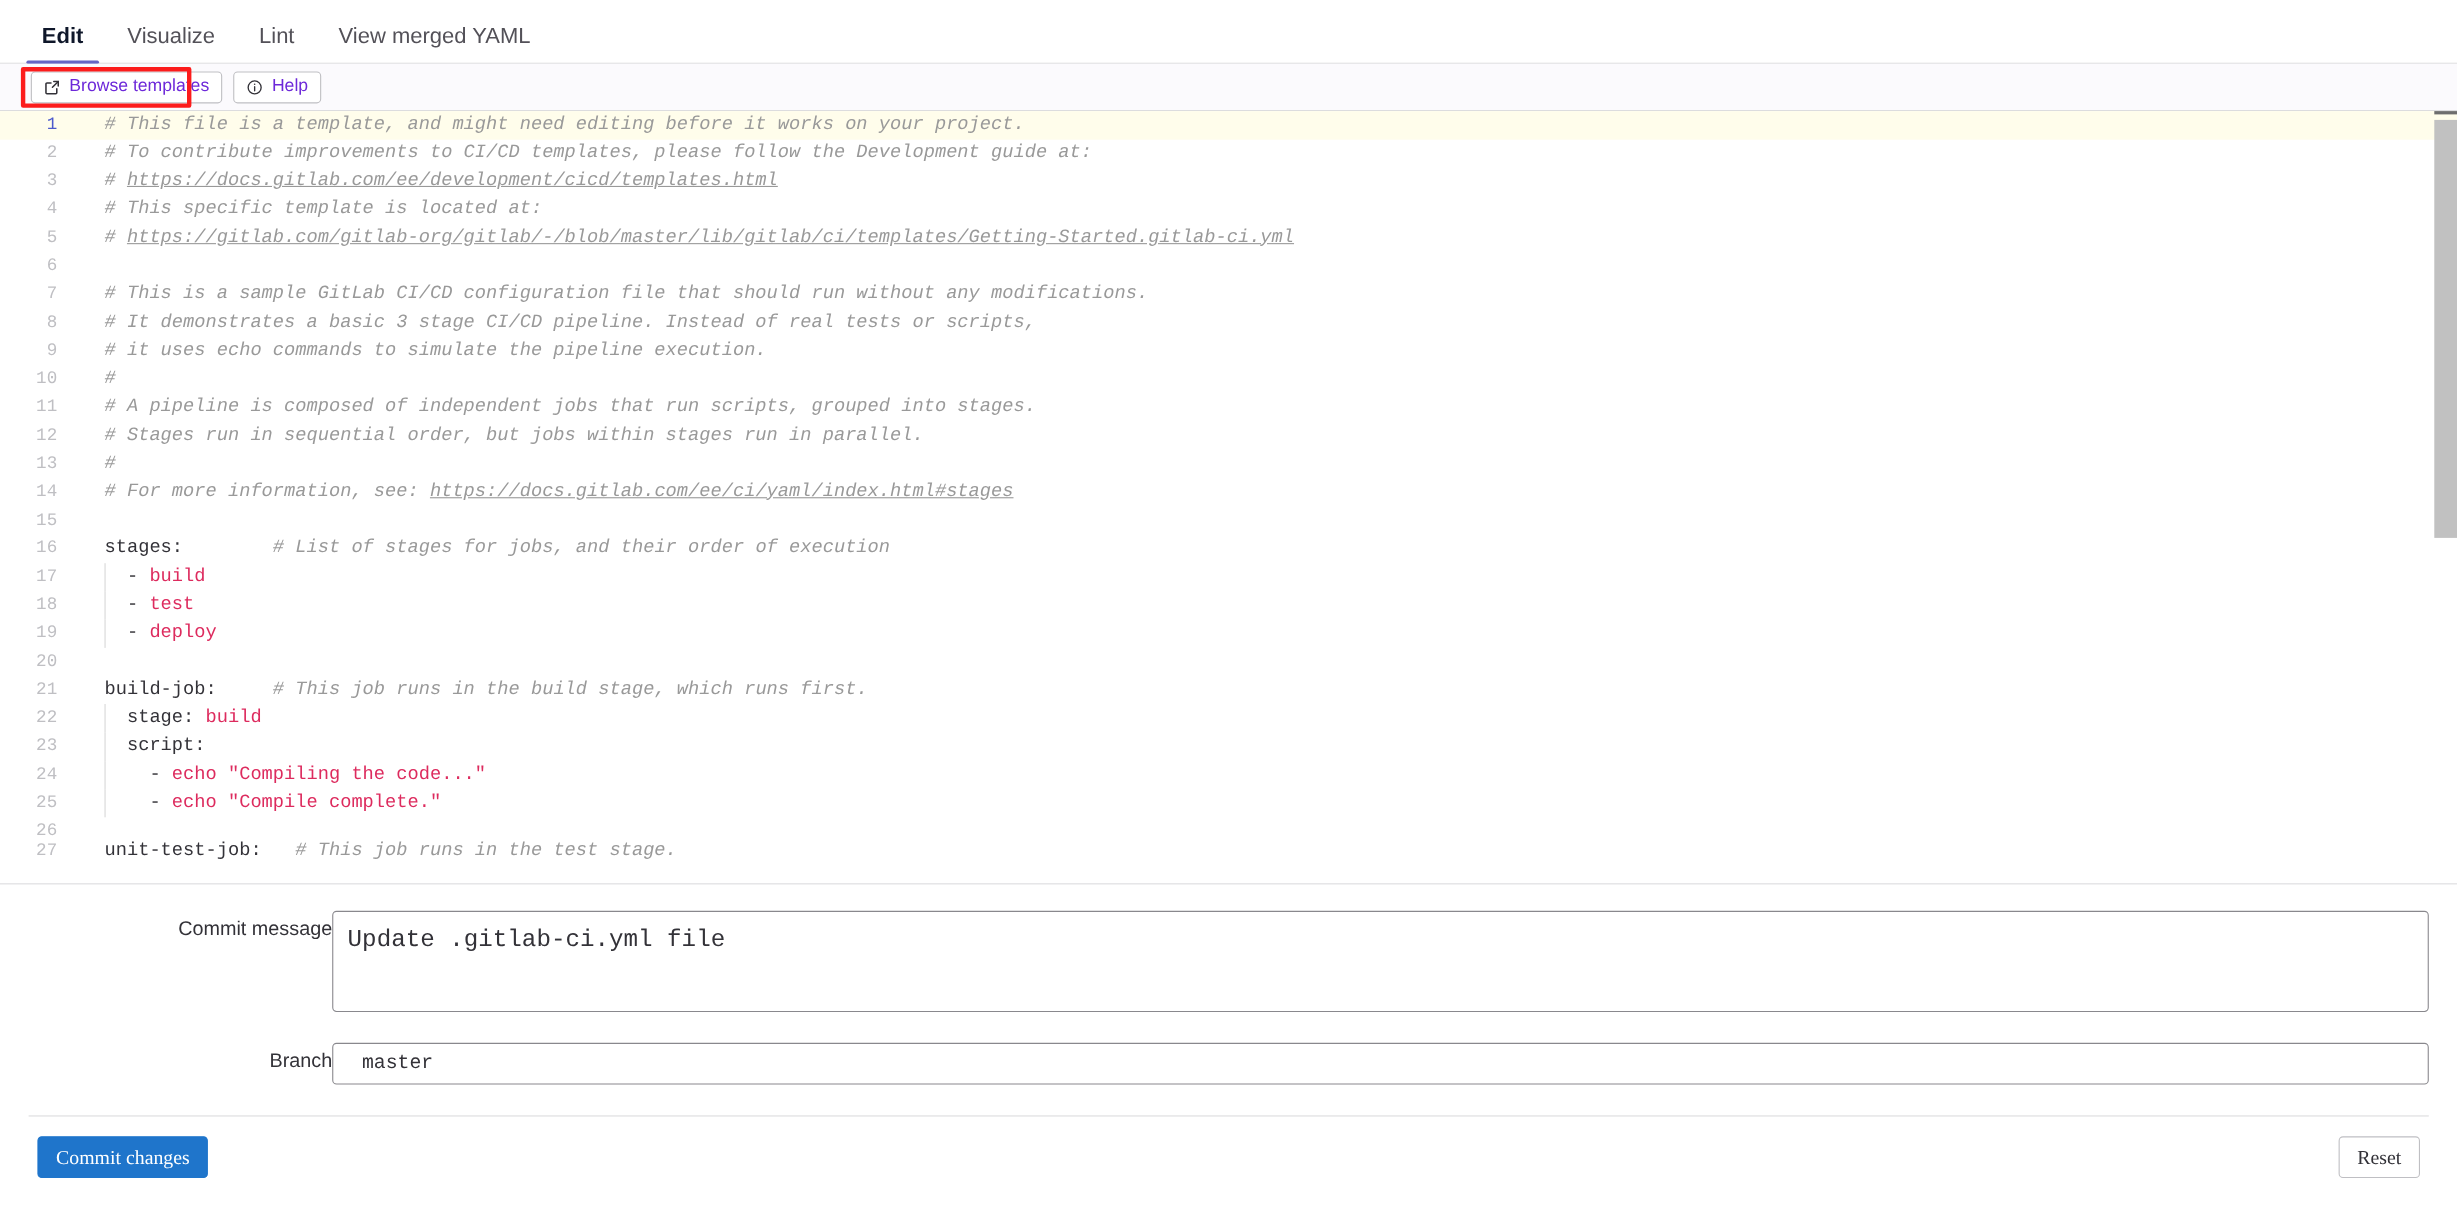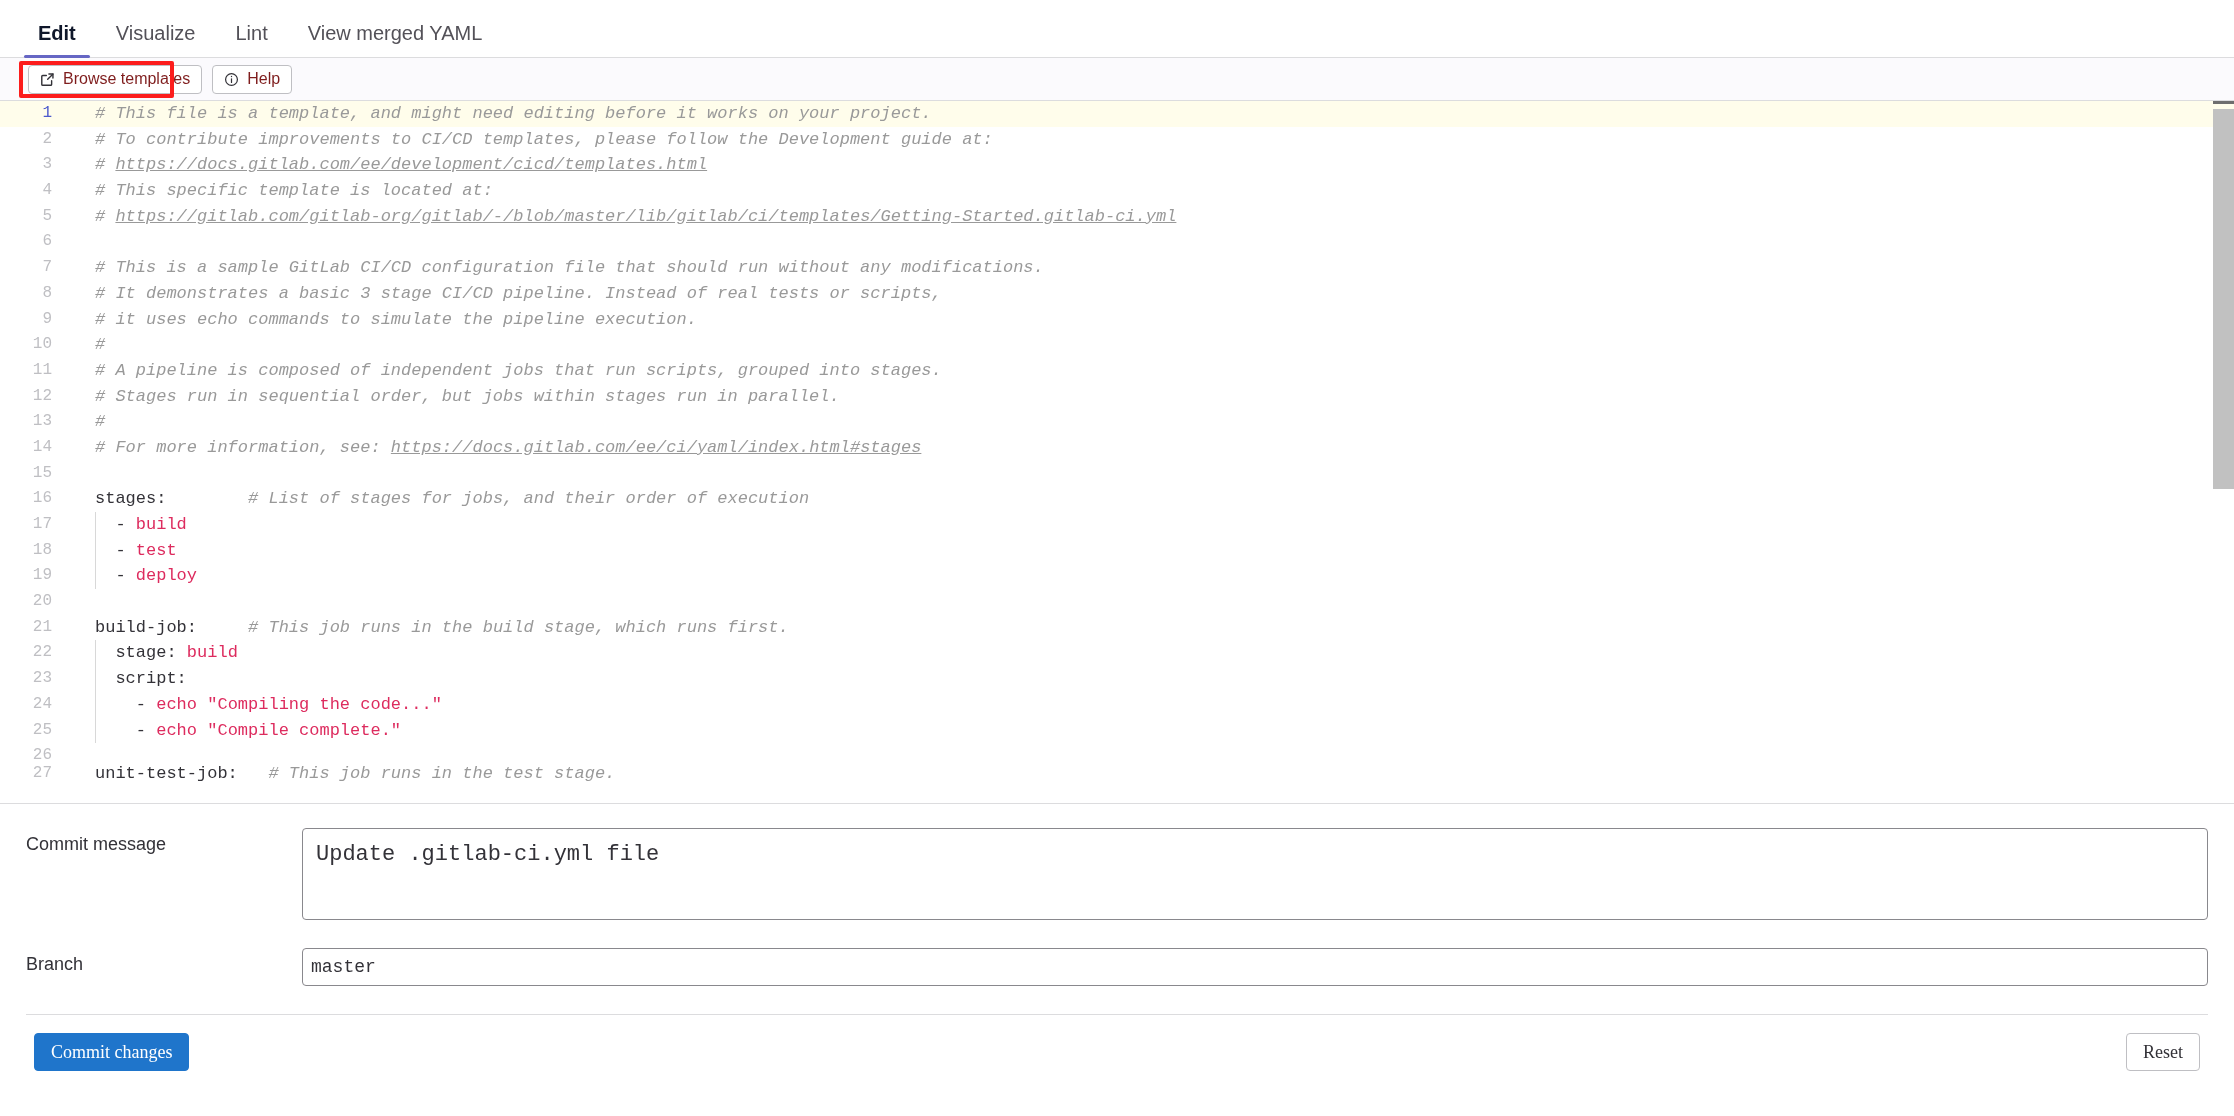--- a/index.html
+++ b/index.html
@@ -67,21 +67,21 @@
     display: inline-flex;
     align-items: center;
     gap: 8px;
     height: 29px;
     padding: 0 11px;
     box-sizing: border-box;
     background: #fff;
     border: 1px solid #bfbfc3;
     border-radius: 4px;
     font-size: 16px;
-    color: #7f1d1d;
+    color: #6d28d9;
     cursor: pointer;
     font-family: "Liberation Sans", sans-serif;
     line-height: 1;
   }
   .tb-btn svg { display: block; }
 
   
   .hl-box {
     position: absolute;
     left: 19px;
@@ -180,20 +180,21 @@
     align-items: flex-start;
     margin-bottom: 28px;
   }
   .form-label {
     width: 276px;
     min-width: 276px;
     font-size: 18px;
     color: #333238;
     padding-top: 6px;
     font-weight: 400;
+    text-align: right;
   }
   .ta {
     flex: 1;
     height: 92px;
     border: 1px solid #89888d;
     border-radius: 4px;
     box-sizing: border-box;
     padding: 10px 13px;
     font-family: "Liberation Mono", monospace;
     font-size: 22px;
@@ -202,21 +203,21 @@
     outline: none;
     background: #fff;
     line-height: 1.45;
   }
   .inp {
     flex: 1;
     height: 38px;
     border: 1px solid #89888d;
     border-radius: 4px;
     box-sizing: border-box;
-    padding: 0 8px;
+    padding: 0 26px;
     font-family: "Liberation Mono", monospace;
     font-size: 18px;
     color: #333238;
     outline: none;
     background: #fff;
   }
 
   
   .footer {
     margin: 0 26px;

